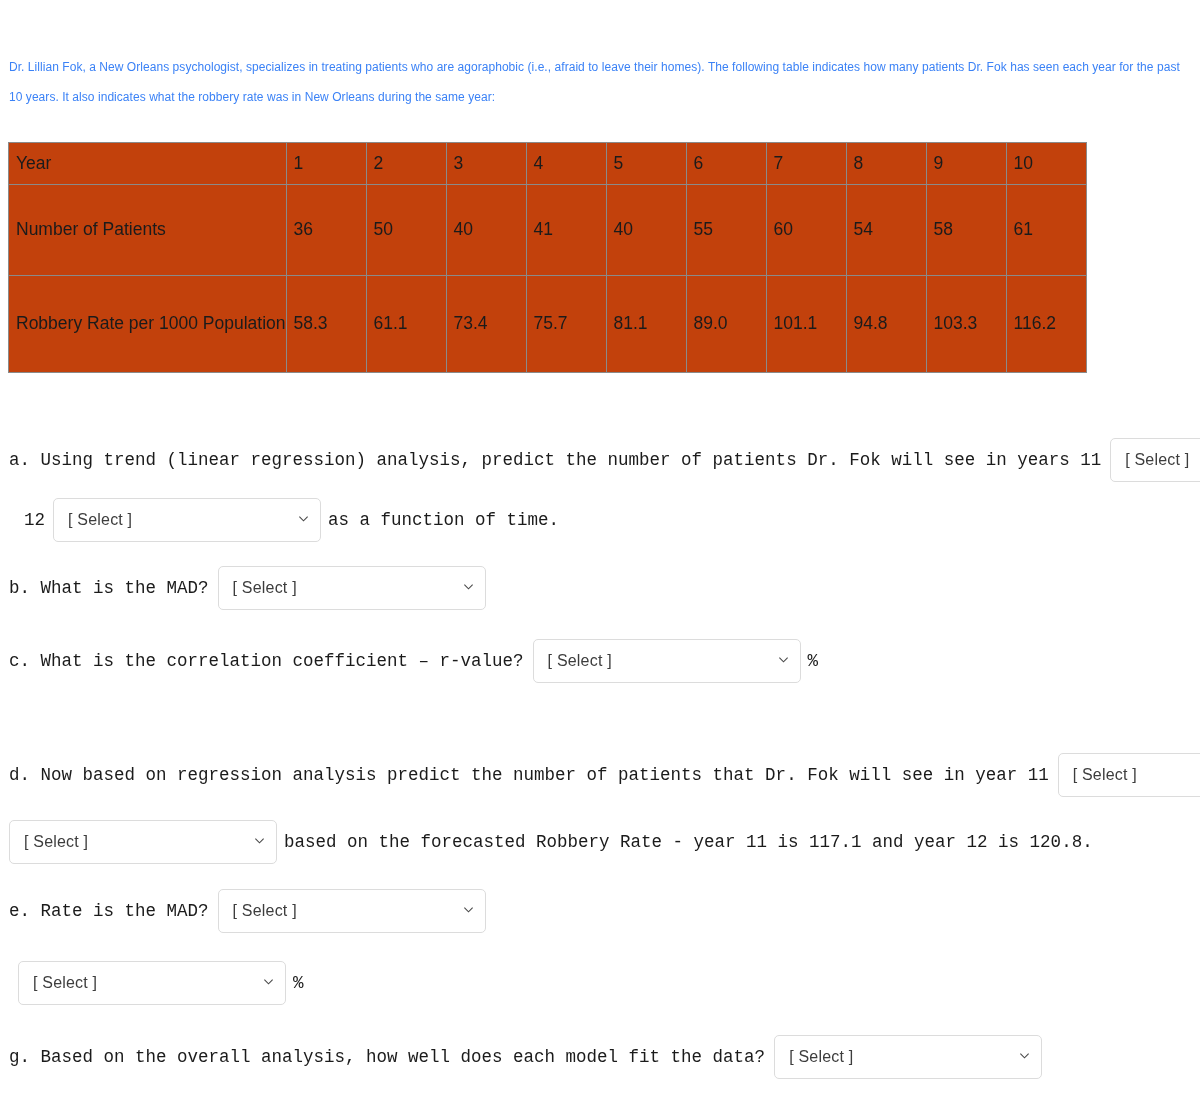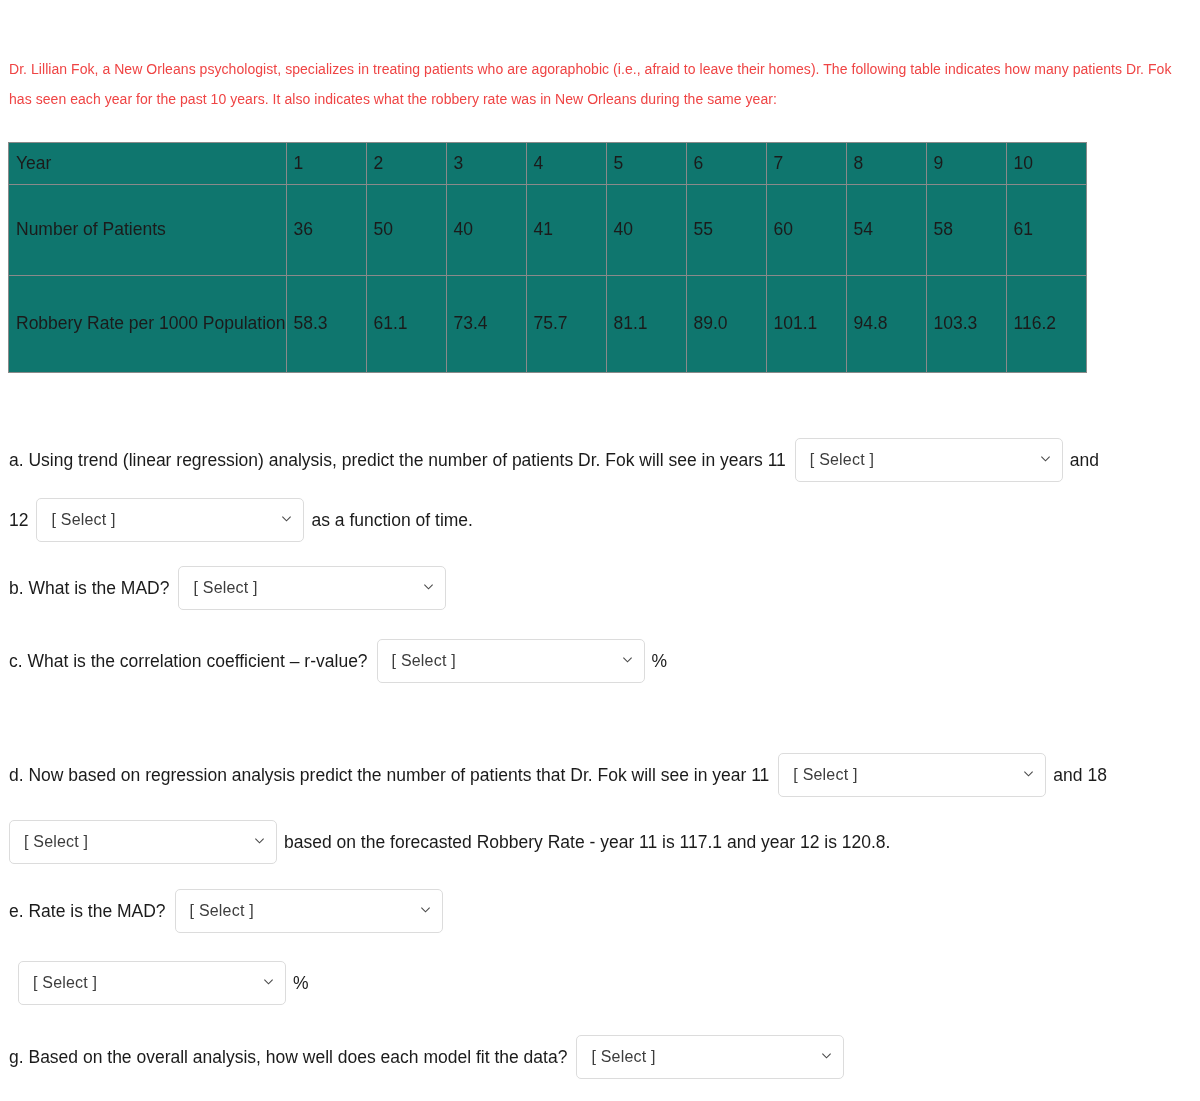--- a/index.html
+++ b/index.html
@@ -23,37 +23,37 @@
     box-sizing: border-box;
     padding: 0 8px;
   }
 
   
   .intro {
     position: absolute;
     left: 9px;
     top: 40px;
     width: 1178px;
-    font-size: 14px;
+    font-size: 12px;
     line-height: 30px;
-    color: #ef4444;
+    color: #3b82f6;
     letter-spacing: 0.05px;
   }
 
   
   .data-table-wrap {
     position: absolute;
     left: 8px;
     top: 142px;
   }
   table.data-table {
     border-collapse: collapse;
     table-layout: fixed;
     border: 1px solid #808080;
-    background: #0f766e;
+    background: #c2410c;
   }
   table.data-table td {
     border: 1px solid #8a8a8a;
     padding: 6px 0 6px 7px;
     font-size: 17.5px;
     line-height: 28.5px;
     vertical-align: middle;
     color: #1b1b1b;
     text-align: left;
     white-space: nowrap;
@@ -70,21 +70,21 @@
   
   .qline {
     position: absolute;
     display: flex;
     align-items: center;
     font-size: 17.5px;
     line-height: 26px;
     color: #1b1b1b;
     white-space: nowrap;
   }
-  .qtext { display: inline-block; }
+  .qtext { display: inline-block; font-family: Liberation Mono, monospace; }
 
   
   .select {
     position: relative;
     display: inline-flex;
     align-items: center;
     box-sizing: border-box;
     border: 1px solid #dcdcdc;
     border-radius: 5px;
     background: #ffffff;
@@ -172,21 +172,21 @@
       <span class="sel-label">[ Select ]</span>
       <span class="chev">
         <svg width="11" height="11" viewBox="0 0 12 12">
             <path d="M1.5 4 L6 8.5 L10.5 4" fill="none" stroke="#4a4a4a" stroke-width="1.2"></path>
           </svg>
       </span>
     </span>
     <span class="qtext suffix">and</span>
   </div>
 
-  <div class="qline" style="left:9px; top:498px;">
+  <div class="qline" style="left:24px; top:498px;">
     <span class="qtext">12</span>
     <span class="select" style="width:268px; margin-left:8px;">
       <span class="sel-label">[ Select ]</span>
       <span class="chev">
         <svg width="11" height="11" viewBox="0 0 12 12">
             <path d="M1.5 4 L6 8.5 L10.5 4" fill="none" stroke="#4a4a4a" stroke-width="1.2"></path>
           </svg>
       </span>
     </span>
     <span class="qtext suffix">as a function of time.</span>

